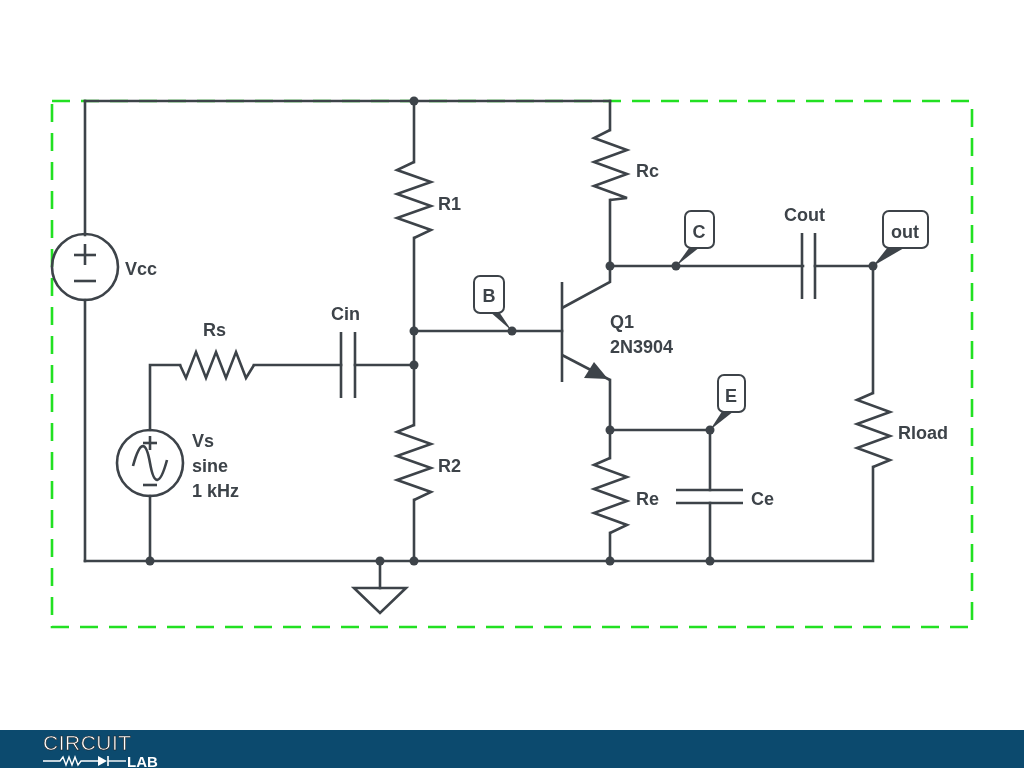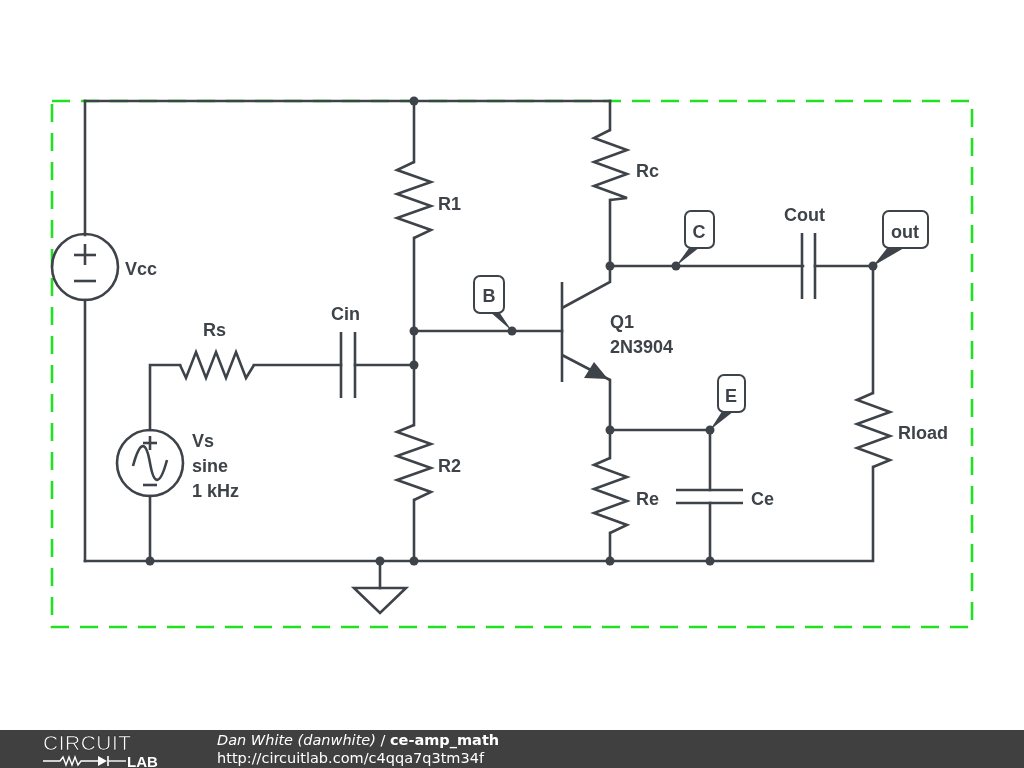--- a/index.html
+++ b/index.html
@@ -5,21 +5,21 @@
   html, body { margin: 0; padding: 0; }
   body { width: 1024px; height: 768px; background: #ffffff; overflow: hidden; position: relative; font-family: "Liberation Sans", sans-serif; }
   #schematic { position: absolute; left: 0; top: 0; width: 1024px; height: 730px; }
   .wire { stroke: #3d4349; stroke-width: 2.6; fill: none; stroke-linecap: square; stroke-linejoin: miter; }
   .sym { stroke: #3d4349; stroke-width: 2.6; fill: none; stroke-linejoin: miter; }
   .dot { fill: #3d4349; }
   .lbl { font-family: "Liberation Sans", sans-serif; font-weight: bold; font-size: 18px; fill: #3d4349; }
   .flag { fill: #ffffff; stroke: #3d4349; stroke-width: 2; }
   .flagtxt { font-family: "Liberation Sans", sans-serif; font-weight: bold; font-size: 18px; fill: #3d4349; text-anchor: middle; }
   .border { stroke: #22e022; stroke-width: 2.6; fill: none; stroke-dasharray: 18 11; }
-  #footer { position: absolute; left: 0; top: 730px; width: 1024px; height: 38px; background: #404040; color: #fff; }
+  #footer { position: absolute; left: 0; top: 730px; width: 1024px; height: 38px; background: #0c4a6e; color: #fff; }
   #logo { position: absolute; left: 40px; top: 1px; width: 140px; height: 36px; }
   #footer-text { position: absolute; left: 217px; top: 1px; font-family: "DejaVu Sans", sans-serif; font-size: 14.5px; line-height: 18px; color: #ffffff; }
   #footer-text .author { font-style: italic; }
   #footer-text .project { font-weight: bold; }
 </style>
 </head>
 <body>
 
 <svg id="schematic" viewBox="0 0 1024 730" xmlns="http://www.w3.org/2000/svg">
 
@@ -184,19 +184,13 @@
 
 <div id="footer">
   <svg id="logo" viewBox="0 0 140 36">
     <text x="3" y="19" font-family="Liberation Sans, sans-serif" font-size="21" fill="#ffffff" font-weight="normal" letter-spacing="0.5" stroke="#1f1f1f" stroke-width="0.6">CIRCUIT</text>
     <polyline points="3,30 20,30 23,26 26,34 29,26 32,34 35,26 38,34 41,30 58,30" fill="none" stroke="#ffffff" stroke-width="1.4"></polyline>
     <polygon points="58,25 58,35 67,30" fill="#ffffff"></polygon>
     <line x1="68" y1="25" x2="68" y2="35" stroke="#ffffff" stroke-width="1.6"></line>
     <line x1="68" y1="30" x2="86" y2="30" stroke="#ffffff" stroke-width="1.4"></line>
     <text x="87" y="36" font-family="Liberation Sans, sans-serif" font-size="15" font-weight="bold" fill="#ffffff">LAB</text>
   </svg>
-  <div id="footer-text">
-    <div>
-      <span class="author">Dan White (danwhite)</span><span style="white-space: pre;"> / </span><span class="project">ce-amp_math</span>
-    </div>
-    <div>http://circuitlab.com/c4qqa7q3tm34f</div>
-  </div>
 </div>
 
 </body></html>

